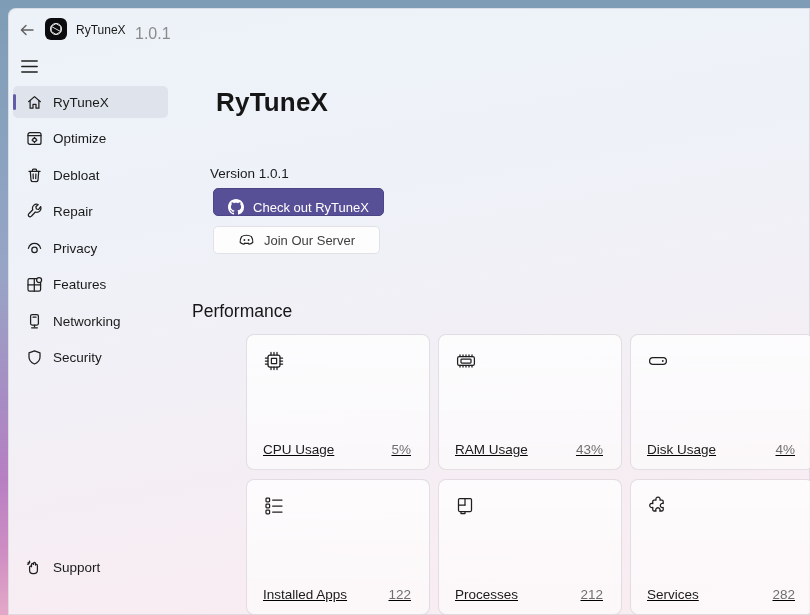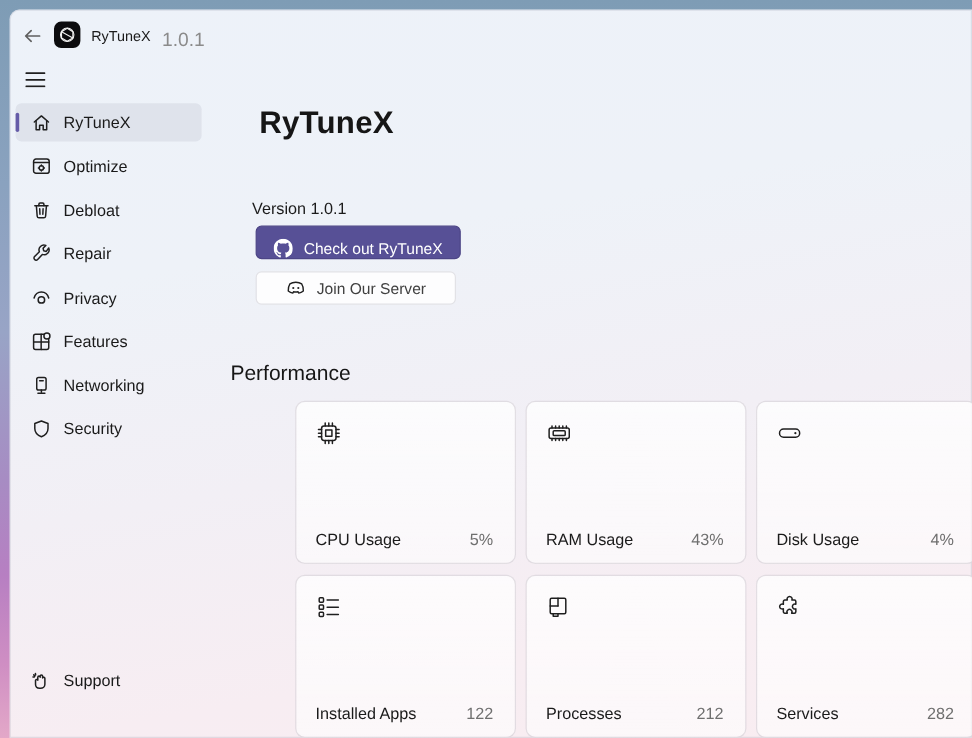--- a/index.html
+++ b/index.html
@@ -71,21 +71,21 @@
     column-gap:8px; row-gap:9px;
   }
   .card {
     border-radius:8px;
     background:linear-gradient(180deg, rgba(255,255,255,0.78), rgba(255,255,255,0.58));
     border:1px solid rgba(165,155,170,0.30);
     padding:15px 18px 12px 16px;
     display:flex; flex-direction:column; justify-content:space-between;
   }
   .card .icn { width:22px; height:22px; }
-  .card-bottom { display:flex; justify-content:space-between; align-items:baseline; font-size:13.5px; }
+  .card-bottom { display:flex; justify-content:space-between; align-items:baseline; font-size:13.5px;text-decoration:underline; }
   .card-label { color:#1b1b1b; }
   .card-value { color:#6f6f6f; }
 </style>
 </head>
 <body>
 
 <div class="window">
 
   <div>
     <div class="back-btn">

